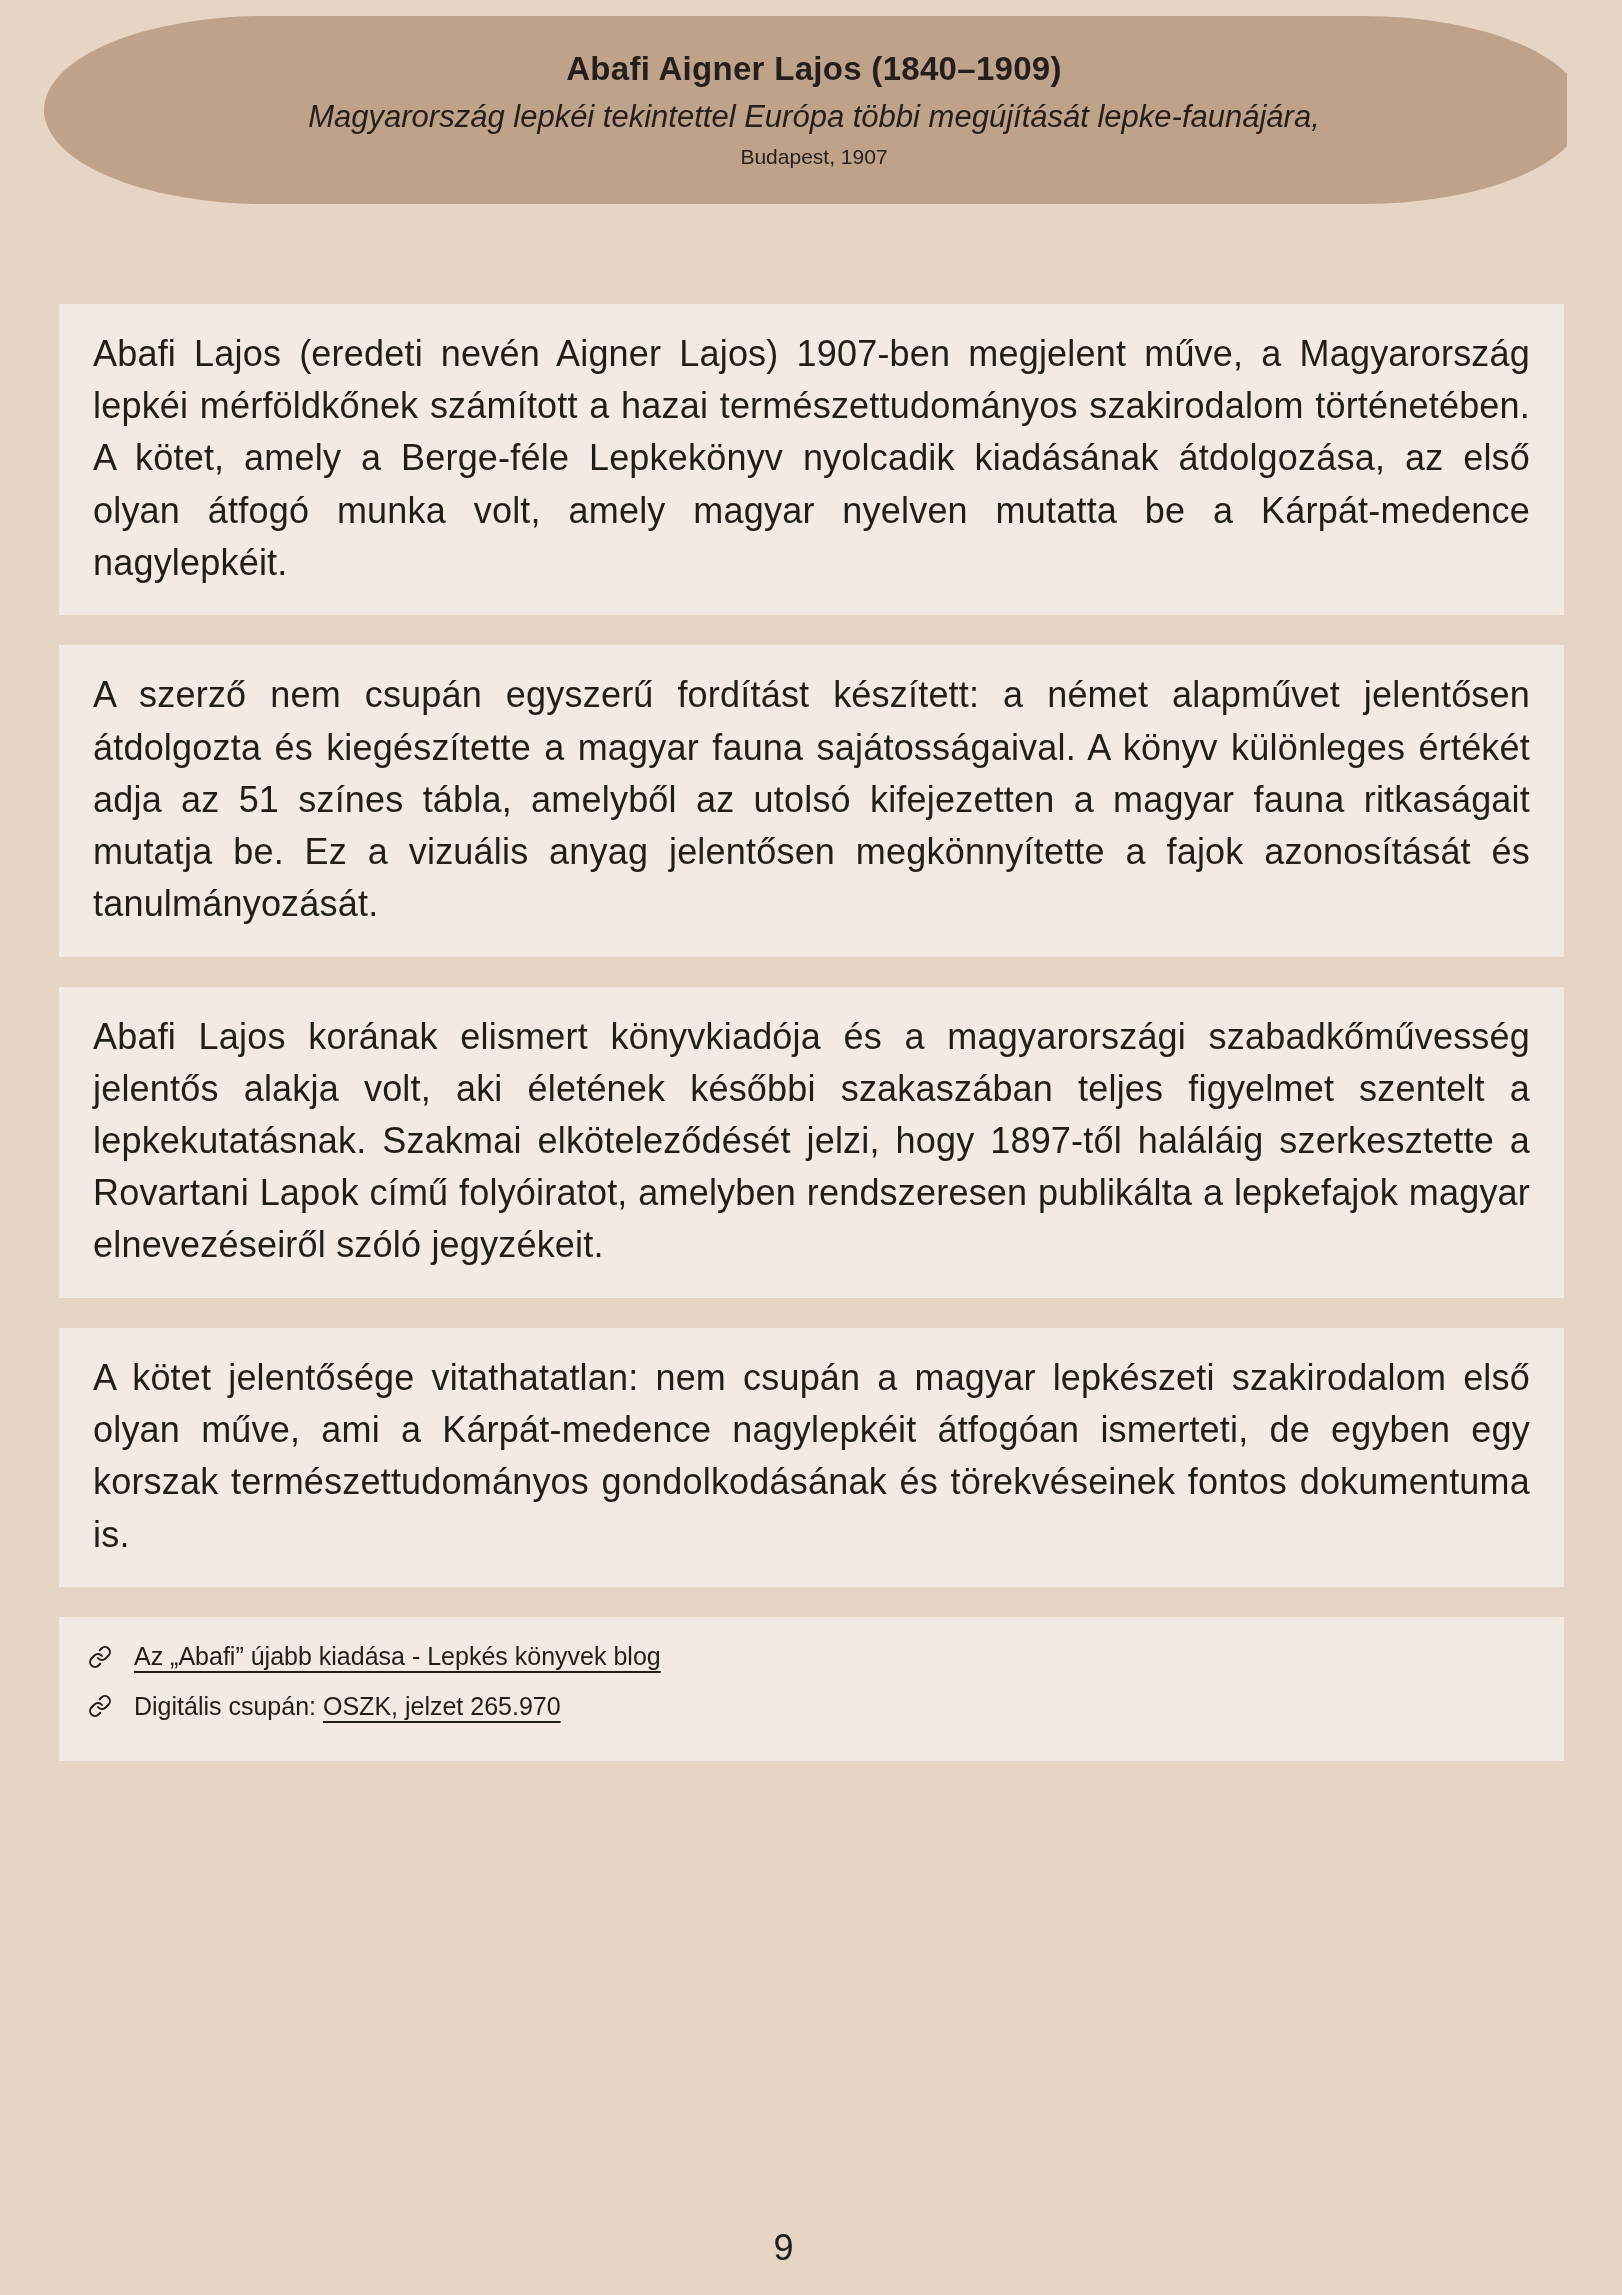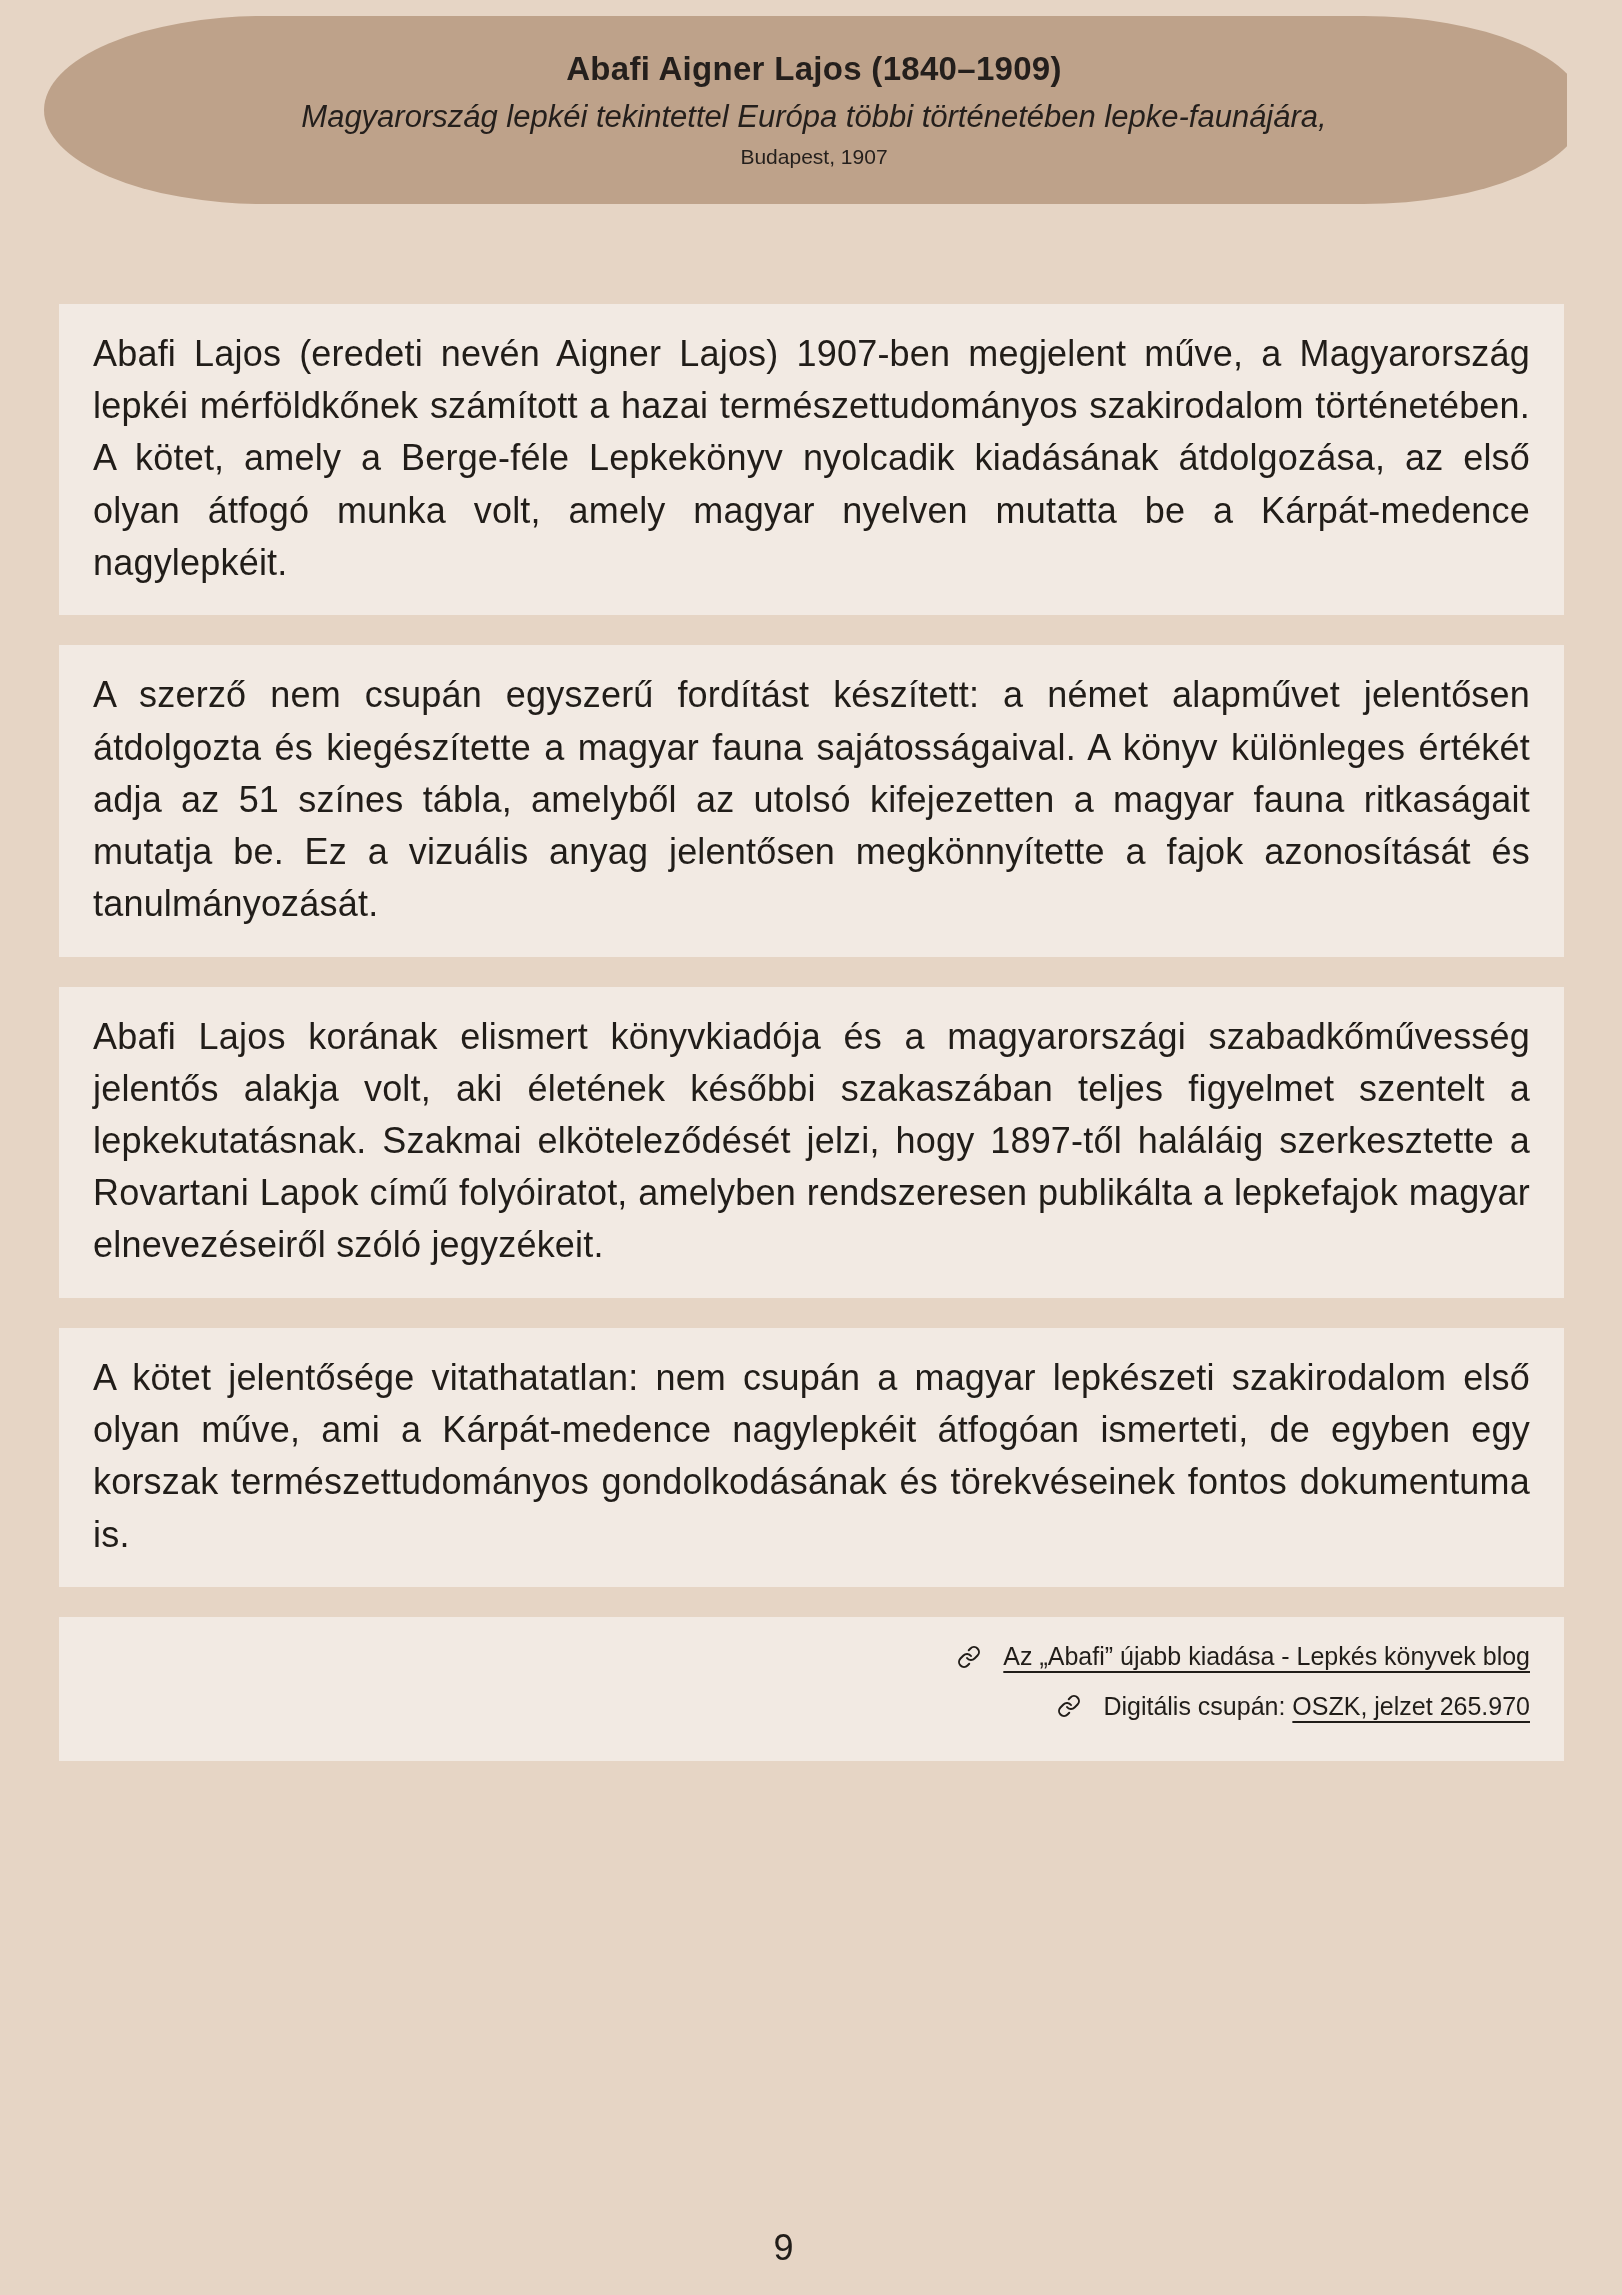--- a/index.html
+++ b/index.html
@@ -67,21 +67,20 @@
   .links {
     background:#f2eae3;
     padding:25px 34px 40px 29px;
     font-size:25px;
   }
   .link-row {
     display:flex;
     align-items:center;
     gap:22px;
     margin-top:20.7px;
-    justify-content:flex-end;
   }
   .link-row:first-child { margin-top:0; }
   .link-icon svg { width:24px; height:24px; display:block; }
   .link-label {
     text-decoration:underline;
     text-underline-offset:6.3px;
     text-decoration-thickness:1.7px;
     cursor:pointer;
   }
   .link-prefix:empty { display:none; }
@@ -95,21 +94,21 @@
     font-size:36px;
   }
 </style>
 </head>
 <body>
 
 <div class="page">
 
   <div class="bubble">
     <p class="title">Abafi Aigner Lajos (1840–1909)</p>
-    <p class="subtitle">Magyarország lepkéi tekintettel Európa többi történetében lepke-faunájára,</p>
+    <p class="subtitle">Magyarország lepkéi tekintettel Európa többi megújítását lepke-faunájára,</p>
     <p class="pub">Budapest, 1907</p>
   </div>
 
   <div class="content">
 
     <div class="block">
       <p>Abafi Lajos (eredeti nevén Aigner Lajos) 1907-ben megjelent műve, a Magyarország lepkéi mérföldkőnek számított a hazai természettudományos szakirodalom történetében. A kötet, amely a Berge-féle Lepkekönyv nyolcadik kiadásának átdolgozása, az első olyan átfogó munka volt, amely magyar nyelven mutatta be a Kárpát-medence nagylepkéit.</p>
     </div>
 
     <div class="block">

